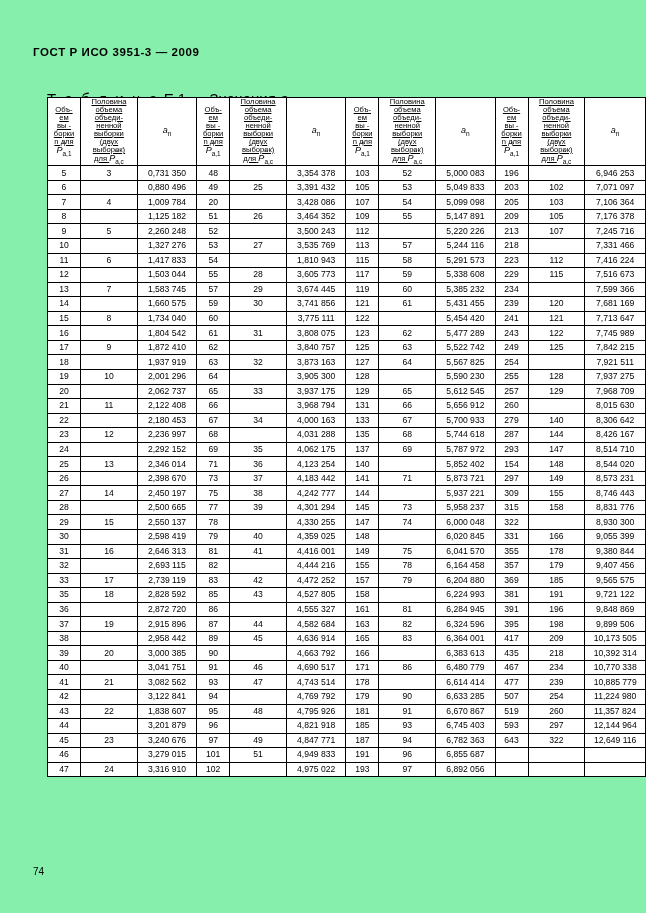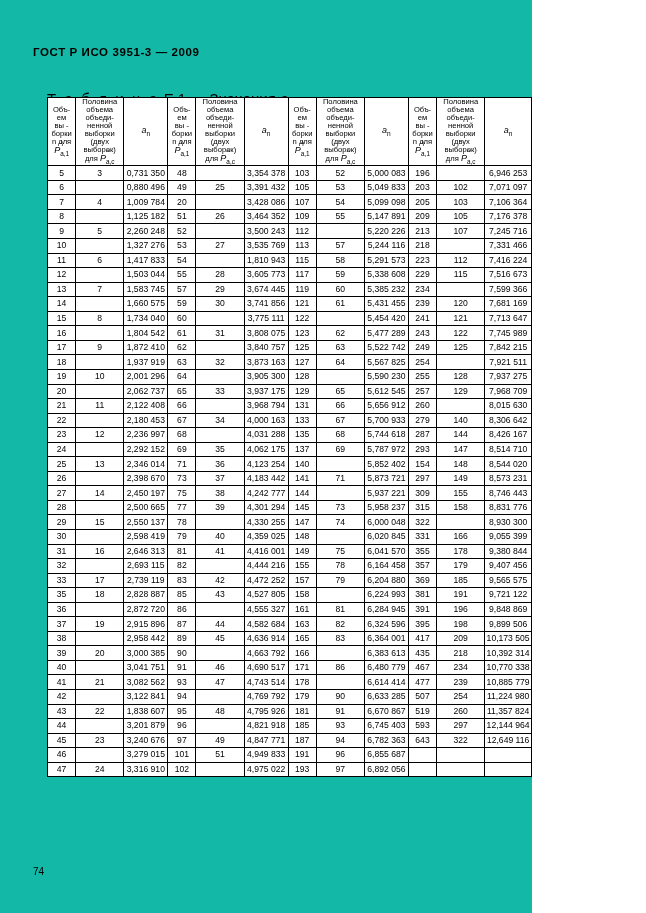--- a/index.html
+++ b/index.html
@@ -13,23 +13,23 @@
     height: 913px;
     position: relative;
     font-family: "Liberation Sans", sans-serif;
     color: #000000;
     overflow: hidden;
   }
 
   .page {
     position: absolute;
     left: 0; top: 0;
-    width: 532px;
+    width: 646px;
     height: 913px;
-    background: #14b8a6;
+    background: #86efac;
   }
 
   .doc-header {
     position: absolute;
     left: 33px;
     top: 46px;
     font-size: 11.5px;
     font-weight: bold;
     letter-spacing: 0.6px;
     white-space: nowrap;
@@ -78,20 +78,21 @@
 
   thead th {
     height: 112px;
     font-size: 7.6px;
     line-height: 1.18;
     padding: 2px 1px;
     vertical-align: middle;
   }
   thead th .hdr {
     display: block;
+    text-decoration: underline;
   }
   thead th .an {
     font-style: italic;
     font-size: 9px;
   }
   thead th .an sub {
     font-style: normal;
     font-size: 6.6px;
   }
   .phat {
@@ -641,21 +642,21 @@
             <td class="c-n num grp-start">157</td>
             <td class="c-half num">79</td>
             <td class="c-an num">6,204 880</td>
             <td class="c-n num grp-start">369</td>
             <td class="c-half num">185</td>
             <td class="c-an num">9,565 575</td>
           </tr>
           <tr>
             <td class="c-n num">35</td>
             <td class="c-half num">18</td>
-            <td class="c-an num">2,828 887</td>
+            <td class="c-an num">2,828 592</td>
             <td class="c-n num grp-start">85</td>
             <td class="c-half num">43</td>
             <td class="c-an num">4,527 805</td>
             <td class="c-n num grp-start">158</td>
             <td class="c-half num"></td>
             <td class="c-an num">6,224 993</td>
             <td class="c-n num grp-start">381</td>
             <td class="c-half num">191</td>
             <td class="c-an num">9,721 122</td>
           </tr>

